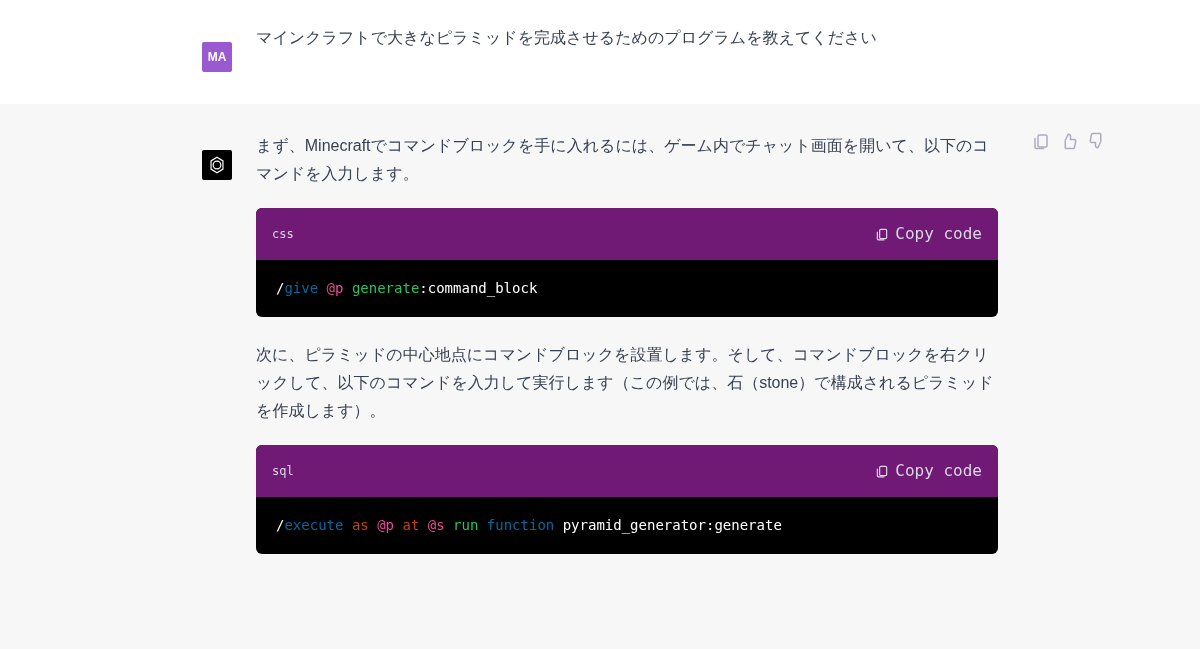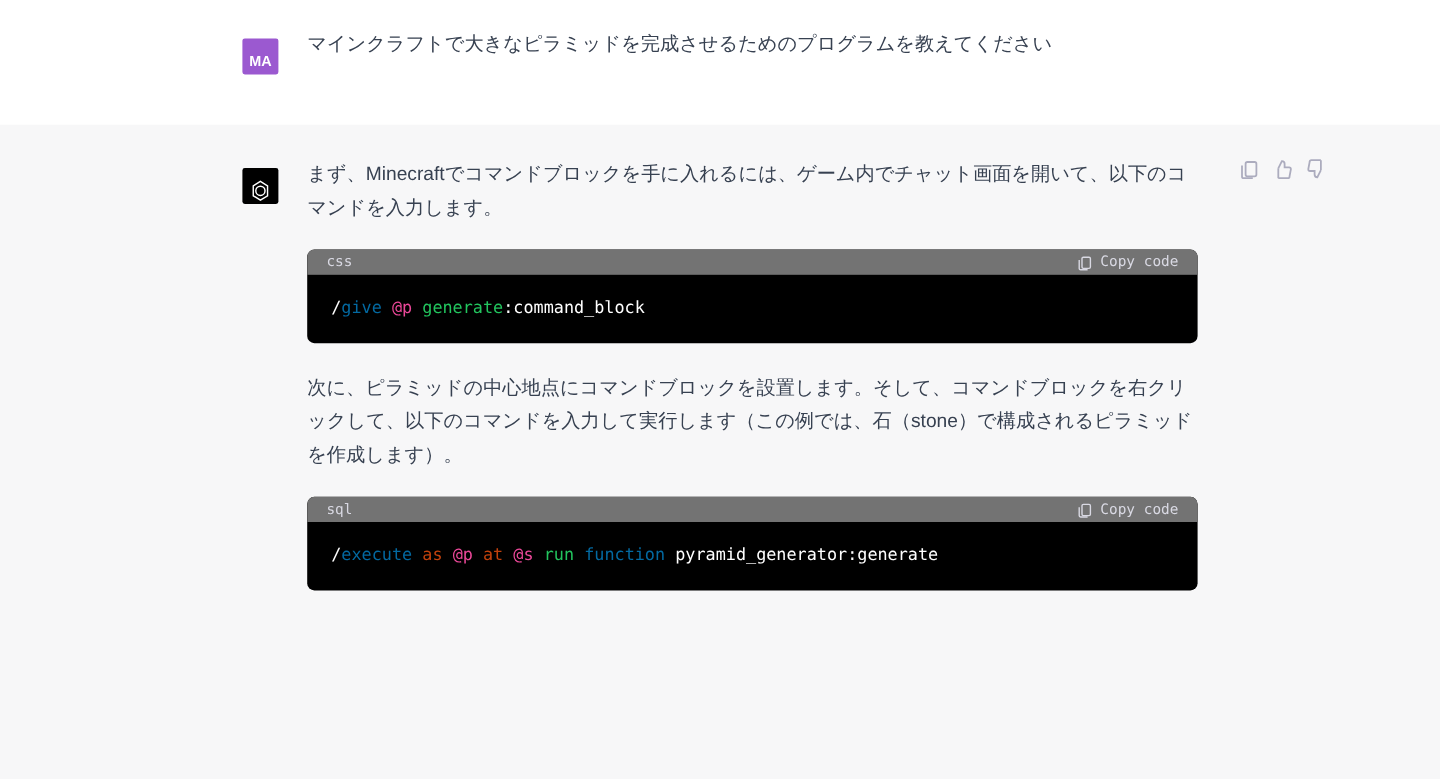--- a/index.html
+++ b/index.html
@@ -18,23 +18,23 @@
     max-width: 820px;
     display: flex;
     gap: 24px;
     position: relative;
     padding: 0 12px;
   }
   .avatar {
     flex: 0 0 30px;
     width: 30px; height: 30px;
     border-radius: 2px;
-    display: flex; align-items: flex-end; justify-content: center;
+    display: flex; align-items: center; justify-content: center;
     font-size: 12px; font-weight: 600;
-    margin-top: 8px;
+    margin-top: 18px;
   }
   .avatar.user-av { background: #9b59d0; color: #fff; }
   .avatar.bot-av { background: #000; color: #fff; }
   .avatar.bot-av svg { width: 22px; height: 22px; }
   .msg { flex: 1; min-width: 0; color: #374151; }
   .msg p { margin-bottom: 20px; }
   .actions {
     position: absolute;
     right: -96px;
     top: 0;
@@ -46,33 +46,33 @@
   .codeblock {
     background: #000;
     border-radius: 6px;
     overflow: hidden;
     margin: 10px 0 24px;
     color: #fff;
     font-family: ui-monospace, SFMono-Regular, Menlo, Consolas, monospace;
     font-size: 14px;
   }
   .codehdr {
-    background: #737373;
+    background: #701a75;
     color: #d9d9e3;
     display: flex;
     justify-content: space-between;
     align-items: center;
-    padding: 0 16px;
+    padding: 12px 16px;
     font-size: 12px;
     font-family: inherit;
   }
   .copybtn {
     display: flex; align-items: center; gap: 6px;
     cursor: pointer;
-    font-size: 12px;
+    font-size: 16px;
     color: #d9d9e3;
   }
   .copybtn svg { width: 14px; height: 14px; }
   .codebody { padding: 18px 20px; line-height: 1.5; white-space: pre; overflow-x: auto; }
   .tok-w  { color: #ffffff; }
   .tok-kw { color: #0369a1; }
   .tok-at { color: #ec4899; }
   .tok-id { color: #22c55e; }
   .tok-fn { color: #c2410c; }
 </style>

